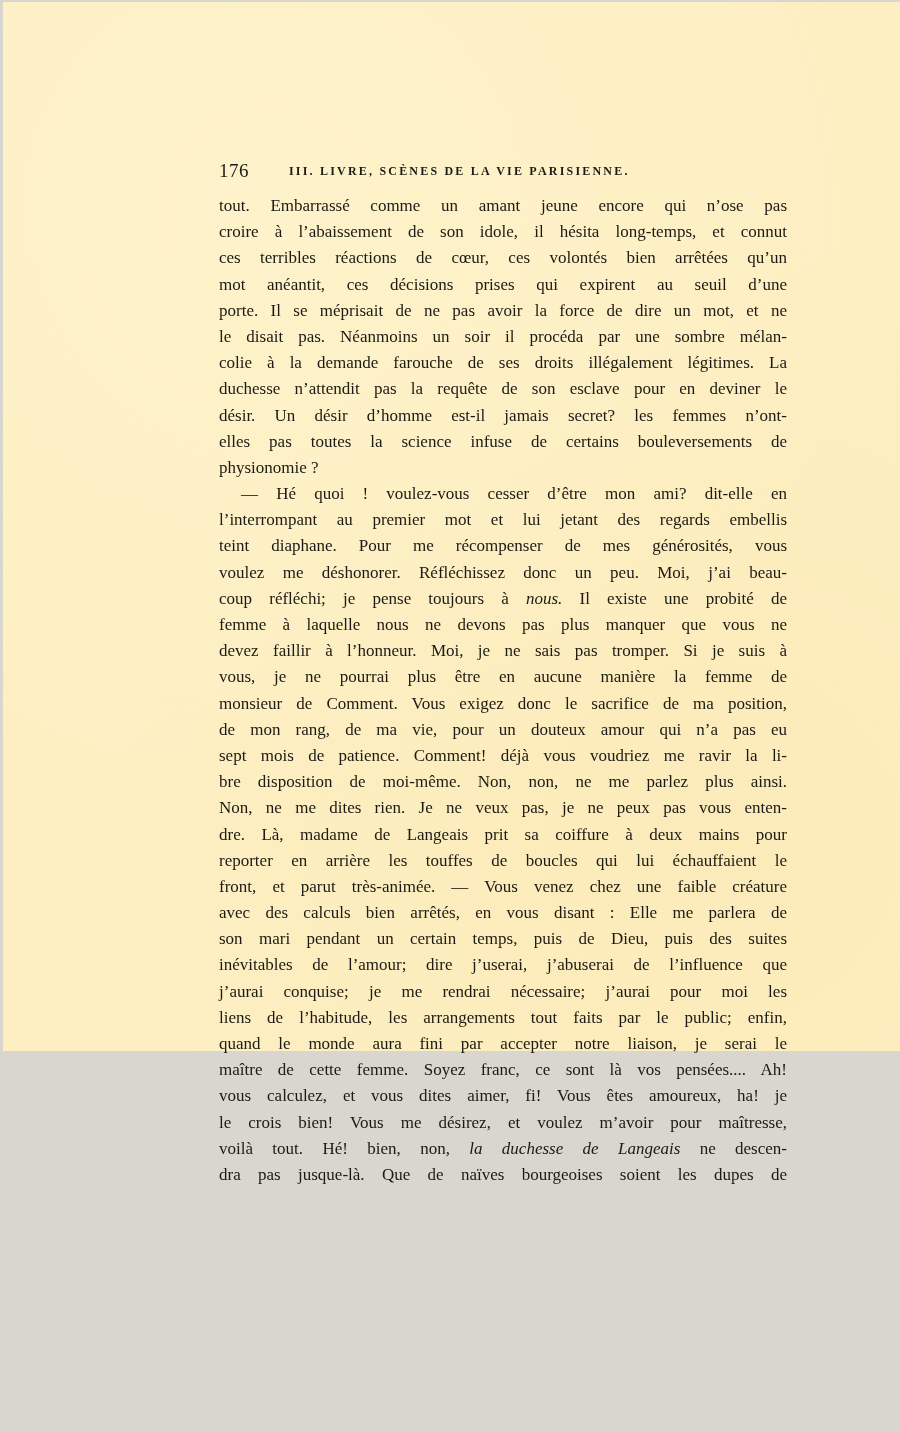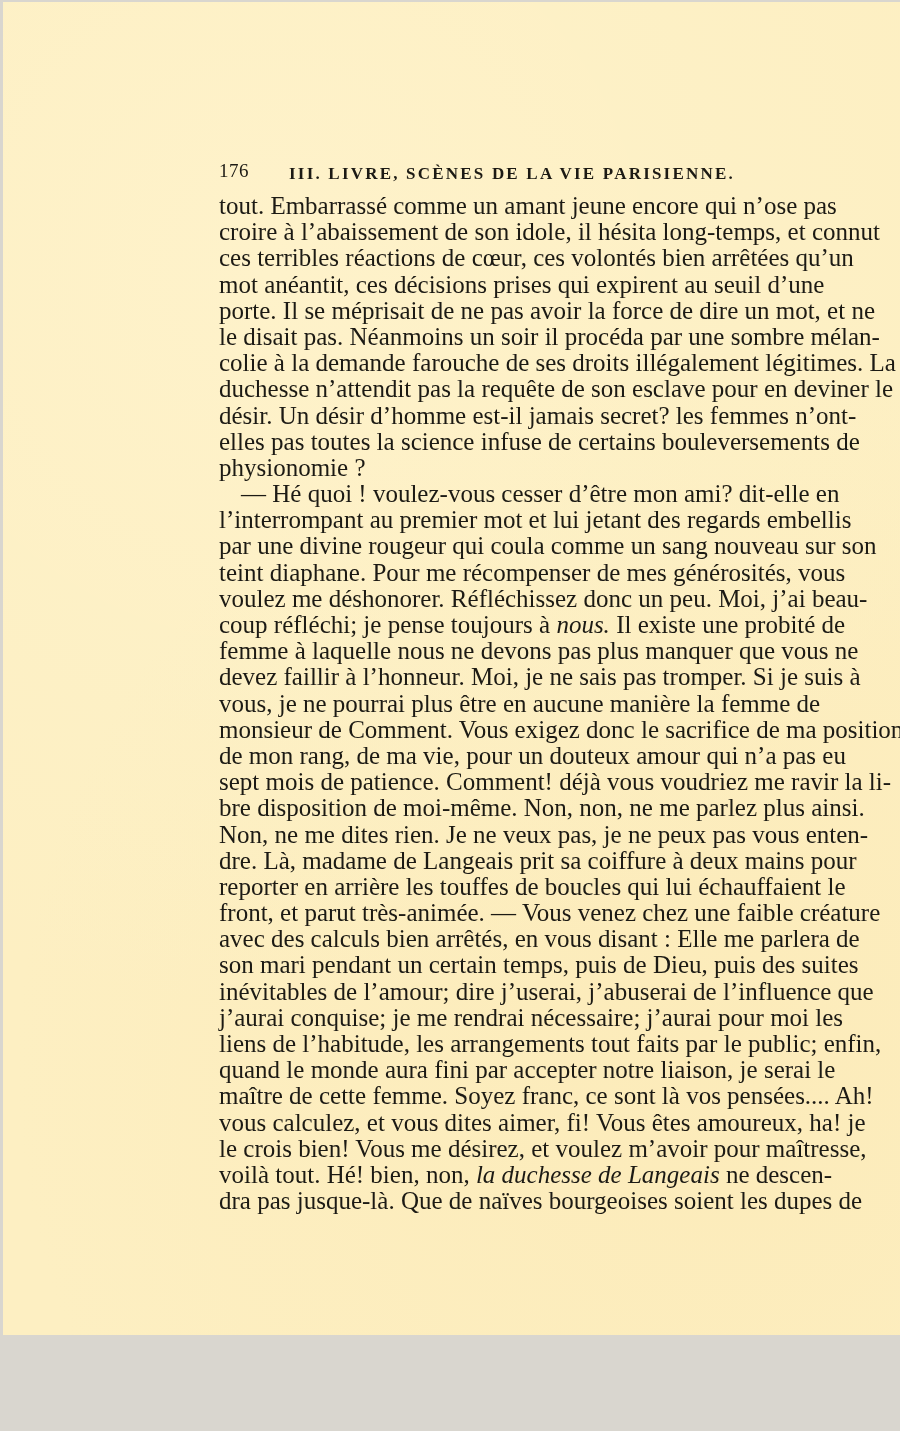--- a/index.html
+++ b/index.html
@@ -8,21 +8,21 @@
       width: 900px;
       height: 1431px;
       overflow: hidden;
       background: #d9d6cf;
     }
     .page {
       position: absolute;
       left: 3px;
       top: 2px;
       width: 897px;
-      height: 1333px;
+      height: 1049px;
       background: #fdefc2;
       background-image:
         radial-gradient(circle at 30% 20%, rgba(255,245,210,0.5), rgba(0,0,0,0) 60%),
         radial-gradient(circle at 80% 80%, rgba(250,228,170,0.35), rgba(0,0,0,0) 55%);
     }
     .header {
       position: absolute;
       left: 216px;
       top: 158px;
       width: 568px;
@@ -36,32 +36,32 @@
       left: 0;
       top: 0;
       font-size: 19px;
       font-family: "Liberation Serif", serif;
       letter-spacing: 0.5px;
     }
     .running-title {
       position: absolute;
       left: 70px;
       top: 4px;
-      font-size: 17px;
+      font-size: 12px;
       font-weight: bold;
       letter-spacing: 2.2px;
       font-family: "Liberation Serif", serif;
     }
     .body-text {
       position: absolute;
       left: 216px;
       top: 191px;
       width: 568px;
       font-family: "Liberation Serif", serif;
-      font-size: 25px;
+      font-size: 17px;
       line-height: 26.2px;
       color: #1c1a14;
     }
     .line {
       display: block;
       text-align: justify;
       text-align-last: justify;
       white-space: nowrap;
       height: 26.2px;
       overflow: visible;
@@ -94,21 +94,20 @@
     <span class="line">mot anéantit, ces décisions prises qui expirent au seuil d’une</span>
     <span class="line">porte. Il se méprisait de ne pas avoir la force de dire un mot, et ne</span>
     <span class="line">le disait pas. Néanmoins un soir il procéda par une sombre mélan-</span>
     <span class="line">colie à la demande farouche de ses droits illégalement légitimes. La</span>
     <span class="line">duchesse n’attendit pas la requête de son esclave pour en deviner le</span>
     <span class="line">désir. Un désir d’homme est-il jamais secret? les femmes n’ont-</span>
     <span class="line">elles pas toutes la science infuse de certains bouleversements de</span>
     <span class="line last">physionomie ?</span>
     <span class="line indent">— Hé quoi ! voulez-vous cesser d’être mon ami? dit-elle en</span>
     <span class="line">l’interrompant au premier mot et lui jetant des regards embellis</span>
-    <span class="line">par une divine rougeur qui coula comme un sang nouveau sur son</span>
     <span class="line">teint diaphane. Pour me récompenser de mes générosités, vous</span>
     <span class="line">voulez me déshonorer. Réfléchissez donc un peu. Moi, j’ai beau-</span>
     <span class="line"><span>coup réfléchi; je pense toujours à </span><span class="ital">nous.</span><span> Il existe une probité de</span></span>
     <span class="line">femme à laquelle nous ne devons pas plus manquer que vous ne</span>
     <span class="line">devez faillir à l’honneur. Moi, je ne sais pas tromper. Si je suis à</span>
     <span class="line">vous, je ne pourrai plus être en aucune manière la femme de</span>
     <span class="line">monsieur de Comment. Vous exigez donc le sacrifice de ma position,</span>
     <span class="line">de mon rang, de ma vie, pour un douteux amour qui n’a pas eu</span>
     <span class="line">sept mois de patience. Comment! déjà vous voudriez me ravir la li-</span>
     <span class="line">bre disposition de moi-même. Non, non, ne me parlez plus ainsi.</span>

